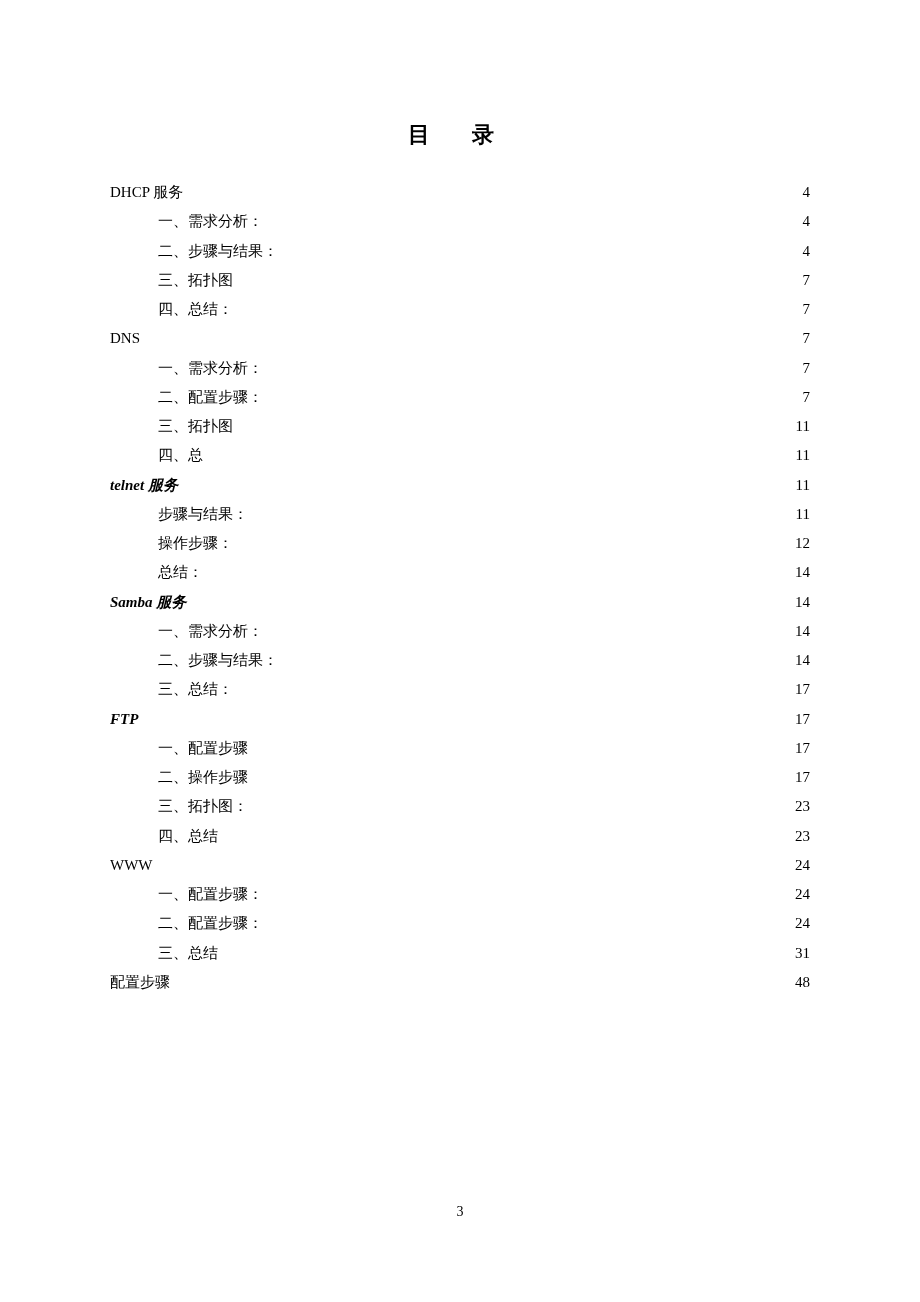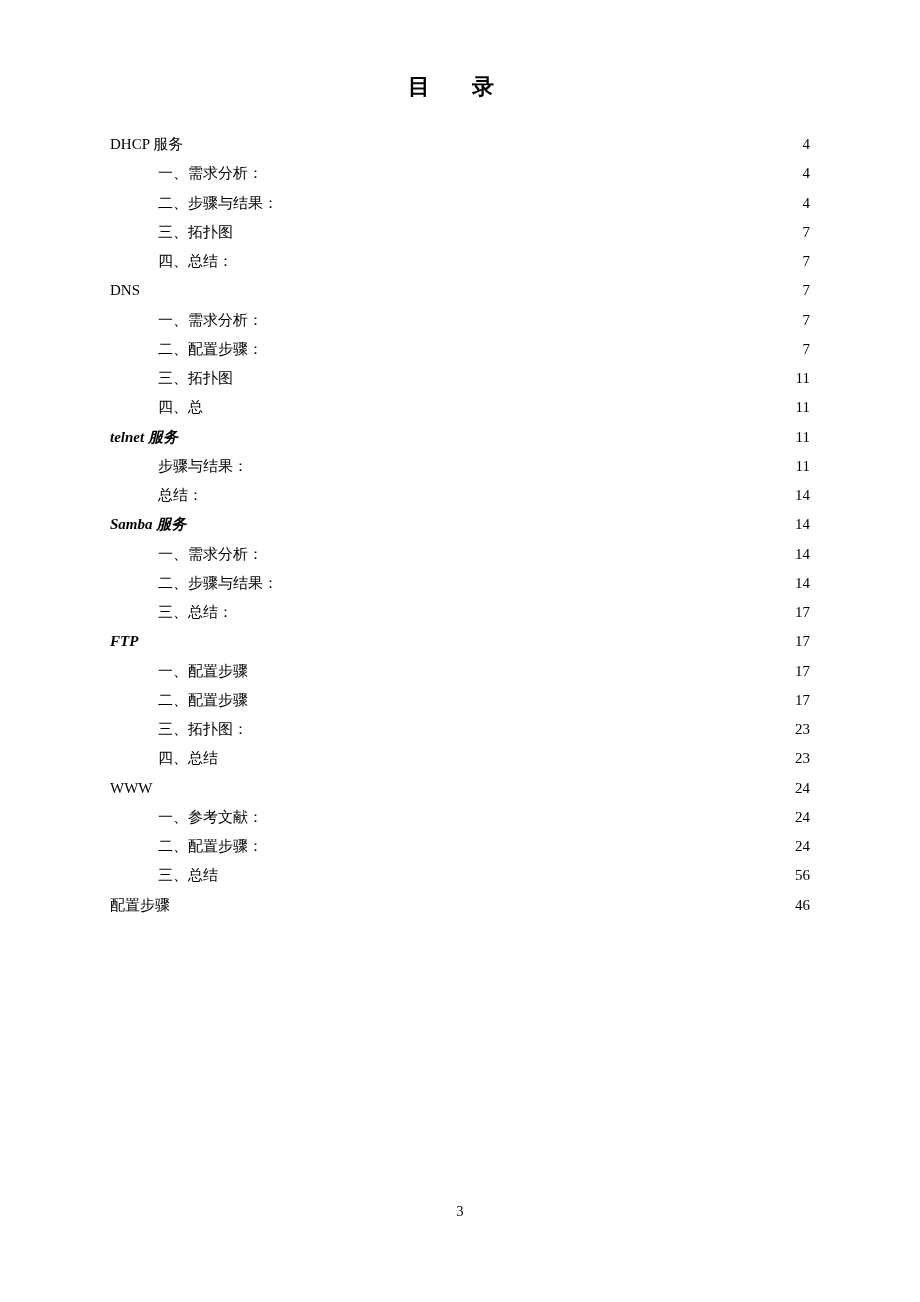--- a/index.html
+++ b/index.html
@@ -7,21 +7,21 @@
     background: #fff;
     font-family: "SimSun", "宋体", serif;
     font-size: 15px;
     color: #000;
   }
   .page {
     width: 920px;
     height: 1282px;
     margin: 0 auto;
     position: relative;
-    padding: 72px 110px 0 110px;
+    padding: 120px 110px 0 110px;
   }
   .title {
     text-align: center;
     font-size: 22px;
     font-weight: bold;
     letter-spacing: 18px;
     margin-bottom: 28px;
     font-family: "SimHei", "黑体", sans-serif;
   }
   .toc-entry {
@@ -127,20 +127,25 @@
         <span class="toc-label">telnet 服务</span>
         <span class="toc-dots"></span>
         <span class="toc-page">11</span>
       </div>
       <div class="toc-entry level-1">
         <span class="toc-label">步骤与结果：</span>
         <span class="toc-dots"></span>
         <span class="toc-page">11</span>
       </div>
       <div class="toc-entry level-1">
+        <span class="toc-label">操作步骤：</span>
+        <span class="toc-dots"></span>
+        <span class="toc-page">12</span>
+      </div>
+      <div class="toc-entry level-1">
         <span class="toc-label">总结：</span>
         <span class="toc-dots"></span>
         <span class="toc-page">14</span>
       </div>
       <div class="toc-entry level-0 bold">
         <span class="toc-label">Samba 服务</span>
         <span class="toc-dots"></span>
         <span class="toc-page">14</span>
       </div>
       <div class="toc-entry level-1">
@@ -162,54 +167,54 @@
         <span class="toc-label">FTP</span>
         <span class="toc-dots"></span>
         <span class="toc-page">17</span>
       </div>
       <div class="toc-entry level-1">
         <span class="toc-label">一、配置步骤</span>
         <span class="toc-dots"></span>
         <span class="toc-page">17</span>
       </div>
       <div class="toc-entry level-1">
-        <span class="toc-label">二、配置步骤</span>
+        <span class="toc-label">二、操作步骤</span>
         <span class="toc-dots"></span>
         <span class="toc-page">17</span>
       </div>
       <div class="toc-entry level-1">
         <span class="toc-label">三、拓扑图：</span>
         <span class="toc-dots"></span>
         <span class="toc-page">23</span>
       </div>
       <div class="toc-entry level-1">
         <span class="toc-label">四、总结</span>
         <span class="toc-dots"></span>
         <span class="toc-page">23</span>
       </div>
       <div class="toc-entry level-0">
         <span class="toc-label">WWW</span>
         <span class="toc-dots"></span>
         <span class="toc-page">24</span>
       </div>
       <div class="toc-entry level-1">
-        <span class="toc-label">一、参考文献：</span>
+        <span class="toc-label">一、配置步骤：</span>
         <span class="toc-dots"></span>
         <span class="toc-page">24</span>
       </div>
       <div class="toc-entry level-1">
         <span class="toc-label">二、配置步骤：</span>
         <span class="toc-dots"></span>
         <span class="toc-page">24</span>
       </div>
       <div class="toc-entry level-1">
         <span class="toc-label">三、总结</span>
         <span class="toc-dots"></span>
-        <span class="toc-page">56</span>
+        <span class="toc-page">31</span>
       </div>
       <div class="toc-entry level-0">
         <span class="toc-label">配置步骤</span>
         <span class="toc-dots"></span>
-        <span class="toc-page">46</span>
+        <span class="toc-page">48</span>
       </div>
     </div>
   <div class="footer-num">3</div>
 </div>
 
 </body></html>

